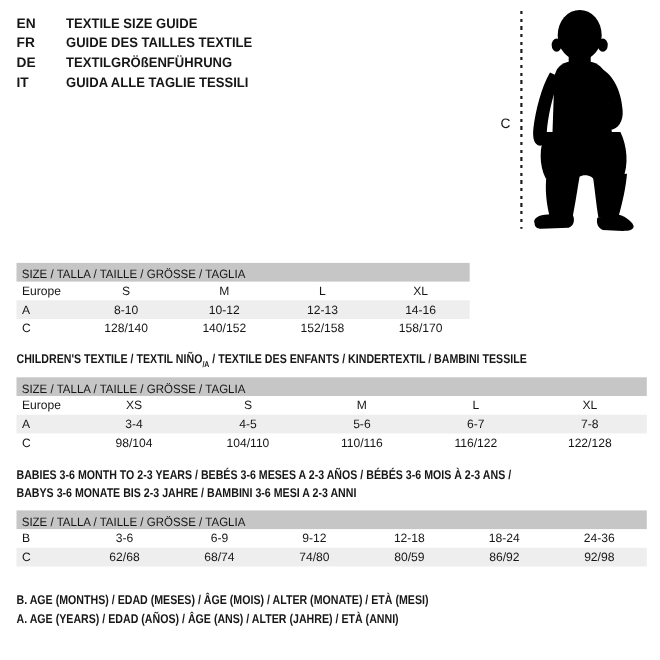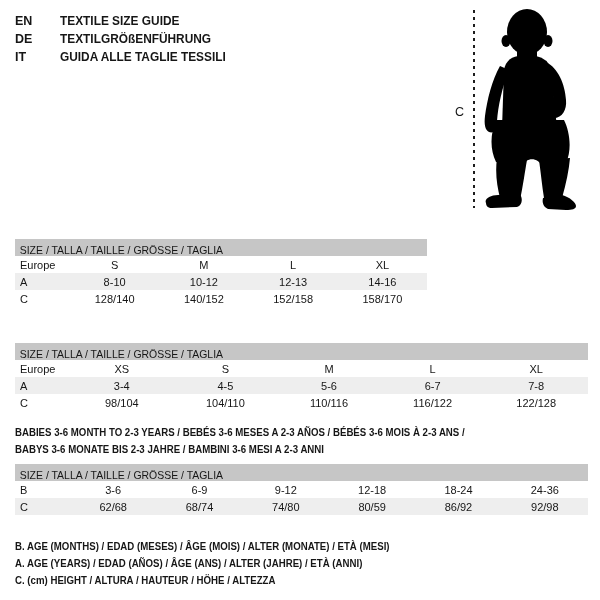--- a/index.html
+++ b/index.html
@@ -36,20 +36,24 @@
 </style>
 </head>
 <body>
 
 <div class="page">
 
   <div class="lang-block">
     <div class="lang-row">
       <span class="lang-code">EN</span>
       <span class="lang-label">TEXTILE SIZE GUIDE</span>
+    </div>
+    <div class="lang-row">
+      <span class="lang-code">FR</span>
+      <span class="lang-label">GUIDE DES TAILLES TEXTILE</span>
     </div>
     <div class="lang-row">
       <span class="lang-code">DE</span>
       <span class="lang-label">TEXTILGRÖßENFÜHRUNG</span>
     </div>
     <div class="lang-row">
       <span class="lang-code">IT</span>
       <span class="lang-label">GUIDA ALLE TAGLIE TESSILI</span>
     </div>
   </div>
@@ -93,20 +97,23 @@
     </div>
     <div class="tr">
       <span class="cell-label">C</span>
       <span class="cell-val">128/140</span>
       <span class="cell-val">140/152</span>
       <span class="cell-val">152/158</span>
       <span class="cell-val">158/170</span>
     </div>
   </div>
 
+  <div class="sec-title" style="top:319px;">
+    <span class="cond"><span>CHILDREN'S TEXTILE / TEXTIL NIÑO</span><span class="sub">/A</span><span> / TEXTILE DES ENFANTS / KINDERTEXTIL / BAMBINI TESSILE</span></span>
+  </div>
   <div class="tbl" style="top:343px; width:573px;">
     <div class="tr band">
       <span class="band-text">SIZE / TALLA / TAILLE / GRÖSSE / TAGLIA</span>
     </div>
     <div class="tr">
       <span class="cell-label">Europe</span>
       <span class="cell-val">XS</span>
       <span class="cell-val">S</span>
       <span class="cell-val">M</span>
       <span class="cell-val">L</span>
@@ -154,16 +161,15 @@
       <span class="cell-val">74/80</span>
       <span class="cell-val">80/59</span>
       <span class="cell-val">86/92</span>
       <span class="cell-val">92/98</span>
     </div>
   </div>
 
   <div class="footnotes">
     <div><span class="cond">B. AGE (MONTHS) / EDAD (MESES) / ÂGE (MOIS) / ALTER (MONATE) / ETÀ (MESI)</span></div>
     <div><span class="cond">A. AGE (YEARS) / EDAD (AÑOS) / ÂGE (ANS) / ALTER (JAHRE) / ETÀ (ANNI)</span></div>
-    <div><span class="cond">C. (cm) HEIGHT / ALTURA / HAUTEUR / HÖHE / ALTEZZA</span></div>
   </div>
 
 </div>
 
 </body></html>

